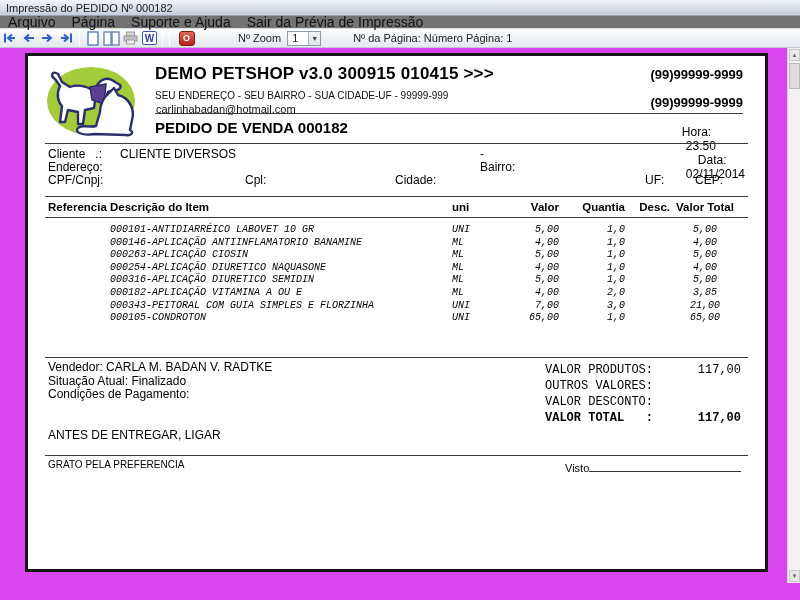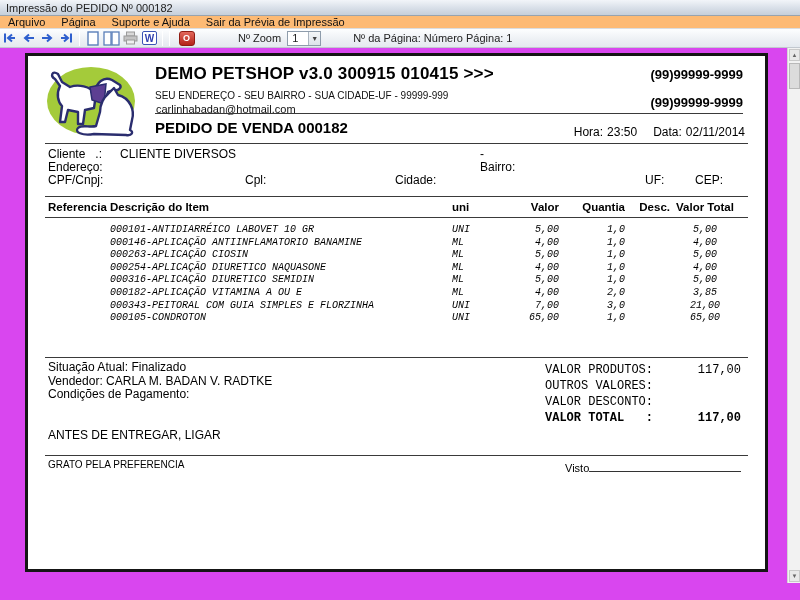--- a/index.html
+++ b/index.html
@@ -3,22 +3,22 @@
 <meta charset="utf-8">
 <style>
   * { box-sizing: border-box; margin: 0; padding: 0; }
   html,body { width:800px; height:600px; overflow:hidden; background:#acacac;
               font-family:"Liberation Sans", sans-serif; }
 
   
   .titlebar { height:16px; background:linear-gradient(#f2f5f9,#d8dfe8 55%,#c6cfda);
               border-bottom:1px solid #98a3ae; display:flex; align-items:center;
               padding-left:6px; font-size:11px; color:#222; }
-  .menubar { height:13px; background:#fdba74; border-bottom:1px solid #dadde0;
-             display:flex; align-items:center; font-size:11px; color:#111; }
+  .menubar { height:13px; background:#737373; border-bottom:1px solid #dadde0;
+             display:flex; align-items:center; font-size:14px; color:#111; }
   .menubar span { padding:0 8px; cursor:default; }
   .toolbar { height:19px; background:linear-gradient(#fdfeff,#eef1f5 55%,#e4e9ef);
              border-bottom:1px solid #c2c8cf; display:flex; align-items:center;
              font-size:11px; color:#222; }
   .tbtn { width:19px; height:17px; display:flex; align-items:center; justify-content:center; }
   .tsep { width:1px; height:15px; background:#b9c0c8; border-right:1px solid #fff; margin:0 3px; }
   .wbox { width:15px; height:14px; border:1px solid #3b55b5; border-radius:2px; background:#fff;
           color:#2f3fae; font-weight:bold; font-size:10px; display:flex; align-items:center; justify-content:center; }
   .exitbox { width:16px; height:15px; border-radius:3px;
              background:linear-gradient(#e2685c,#b42318); border:1px solid #8f1b12;
@@ -44,21 +44,21 @@
   .page { position:absolute; left:25px; top:5px; width:743px; height:519px;
           background:#fff; border:3px solid #151515; }
   .page .abs { position:absolute; }
   .hline { position:absolute; border-top:1px solid #3a3a3a; height:0; }
 
   .company { font-size:17px; font-weight:bold; letter-spacing:.2px; color:#000; }
   .addr { font-size:10px; color:#111; }
   .email { font-size:11px; color:#111; }
   .phone { font-size:13px; font-weight:bold; }
   .ordertitle { font-size:15px; font-weight:bold; }
-  .horadata { font-size:12px; display:flex; }
+  .horadata { font-size:12px; display:flex;flex-direction:column; }
   .horadata .lbl { margin-left:16px; }
   .horadata .v { margin-left:4px; }
 
   .clientrow { position:absolute; left:20px; right:17px; font-size:12px; color:#000; }
   .fld { position:absolute; top:0; white-space:nowrap; }
 
   .thead { display:flex; font-size:11.5px; font-weight:bold; }
   .tbodyc { font-family:"Liberation Mono", monospace; font-size:10px; line-height:12.6px;
             color:#000;font-style:italic; }
   .trow { display:flex; white-space:pre; }
@@ -234,22 +234,22 @@
         <div class="trow"><span class="c-ref"></span><span class="c-desc">000254-APLICAÇÃO DIURETICO NAQUASONE</span><span class="c-uni">ML</span><span class="c-valor">4,00</span><span class="c-qty">1,0</span><span class="c-disc"></span><span class="c-total">4,00</span></div>
         <div class="trow"><span class="c-ref"></span><span class="c-desc">000316-APLICAÇÃO DIURETICO SEMIDIN</span><span class="c-uni">ML</span><span class="c-valor">5,00</span><span class="c-qty">1,0</span><span class="c-disc"></span><span class="c-total">5,00</span></div>
         <div class="trow"><span class="c-ref"></span><span class="c-desc">000182-APLICAÇÃO VITAMINA A OU E</span><span class="c-uni">ML</span><span class="c-valor">4,00</span><span class="c-qty">2,0</span><span class="c-disc"></span><span class="c-total">3,85</span></div>
         <div class="trow"><span class="c-ref"></span><span class="c-desc">000343-PEITORAL COM GUIA SIMPLES E FLORZINHA</span><span class="c-uni">UNI</span><span class="c-valor">7,00</span><span class="c-qty">3,0</span><span class="c-disc"></span><span class="c-total">21,00</span></div>
         <div class="trow"><span class="c-ref"></span><span class="c-desc">000105-CONDROTON</span><span class="c-uni">UNI</span><span class="c-valor">65,00</span><span class="c-qty">1,0</span><span class="c-disc"></span><span class="c-total">65,00</span></div>
       </div>
 
     <div class="hline" style="left:17px;right:17px;top:301px"></div>
 
     <div class="abs vendblock" style="left:20px;top:305px">
+      <div>Vendedor: CARLA M. BADAN V. RADTKE</div>
       <div>Situação Atual: Finalizado</div>
-      <div>Vendedor: CARLA M. BADAN V. RADTKE</div>
       <div>Condições de Pagamento:</div>
     </div>
 
     <div class="abs totals" style="left:517px;top:306px">
         <div class="totrow">
           <span class="tlabel">VALOR PRODUTOS:</span>
           <span class="tval">117,00</span>
         </div>
         <div class="totrow">
           <span class="tlabel">OUTROS VALORES:</span>

